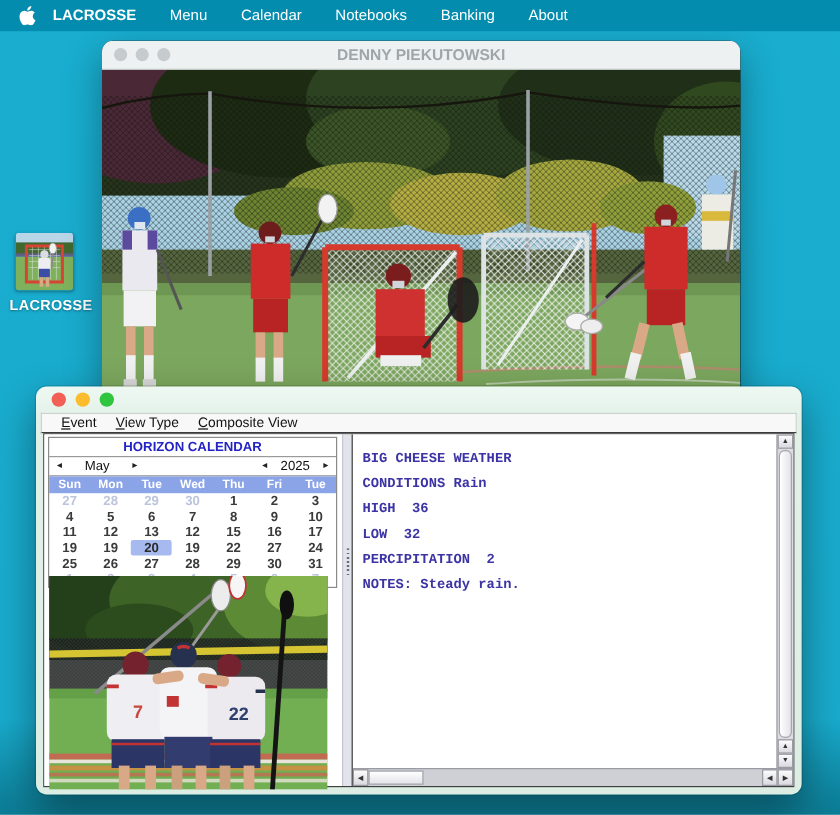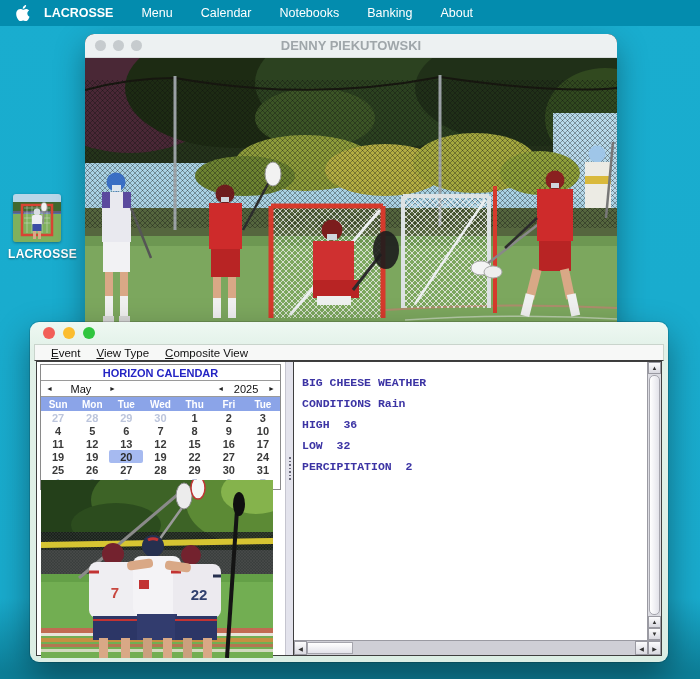--- a/index.html
+++ b/index.html
@@ -445,20 +445,21 @@
     </div>
 
     <div class="rpane">
       <div class="rtop">
         <div class="notes" id="notes">
             <div class="noteline">BIG CHEESE WEATHER</div>
             <div class="noteline">CONDITIONS Rain</div>
             <div class="noteline">HIGH  36</div>
             <div class="noteline">LOW  32</div>
             <div class="noteline">PERCIPITATION  2</div>
+            <div class="noteline">NOTES: Steady rain.</div>
           </div>
         <div class="vsb">
           <div class="sbtn">▲</div>
           <div class="thumb"></div>
           <div class="dbl">
             <div class="sbtn">▲</div>
             <div class="sbtn">▼</div>
           </div>
         </div>
       </div>

